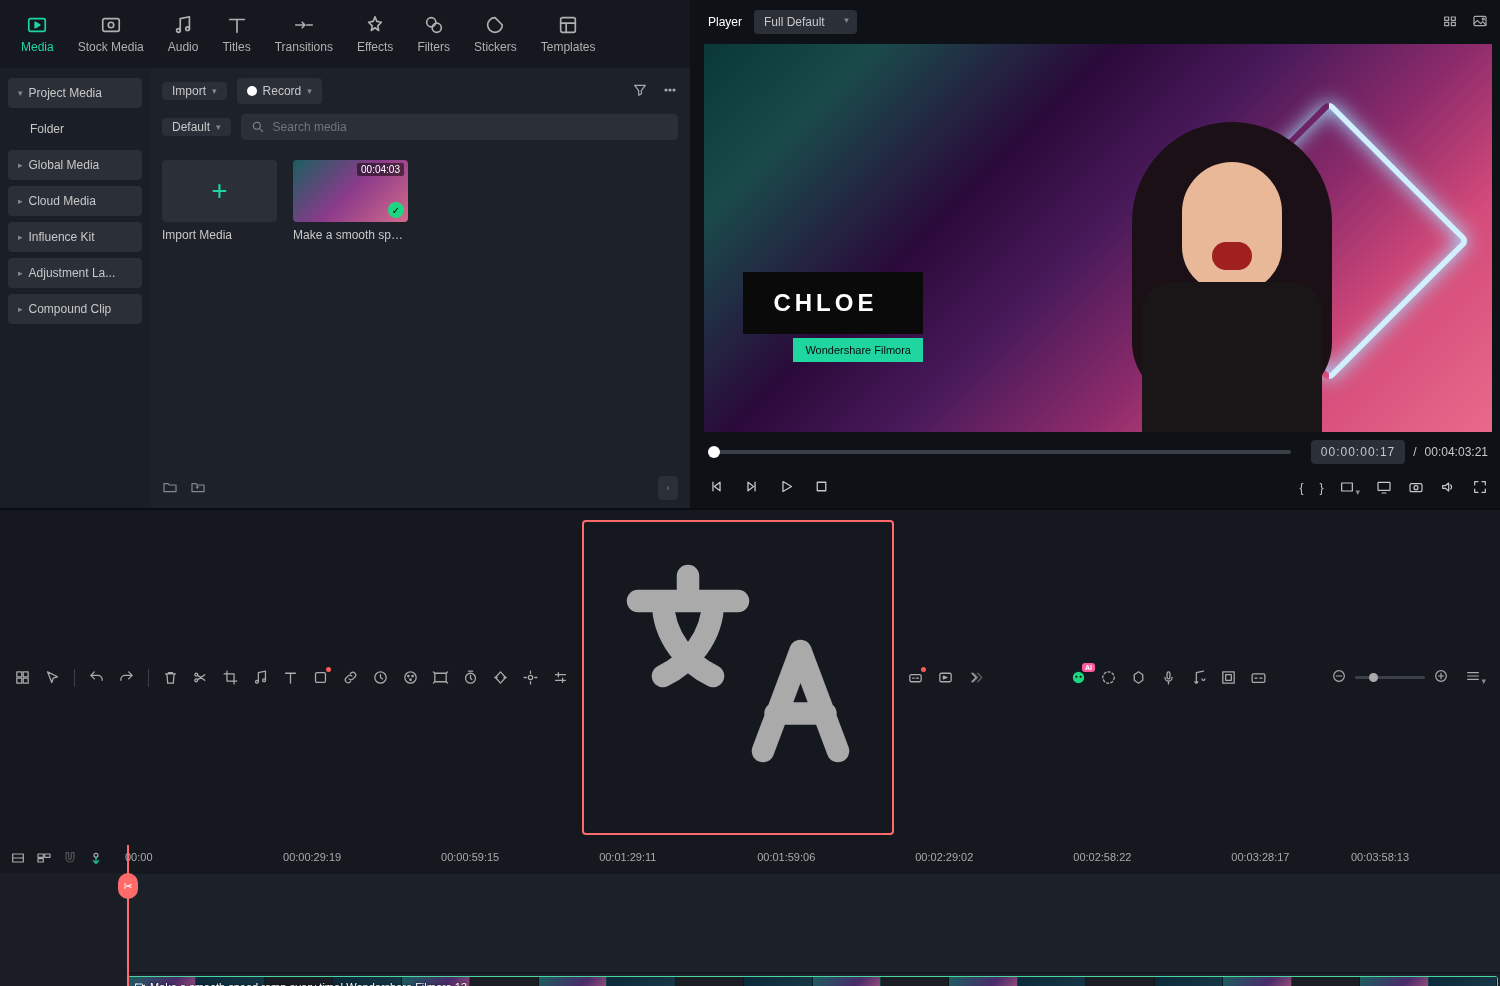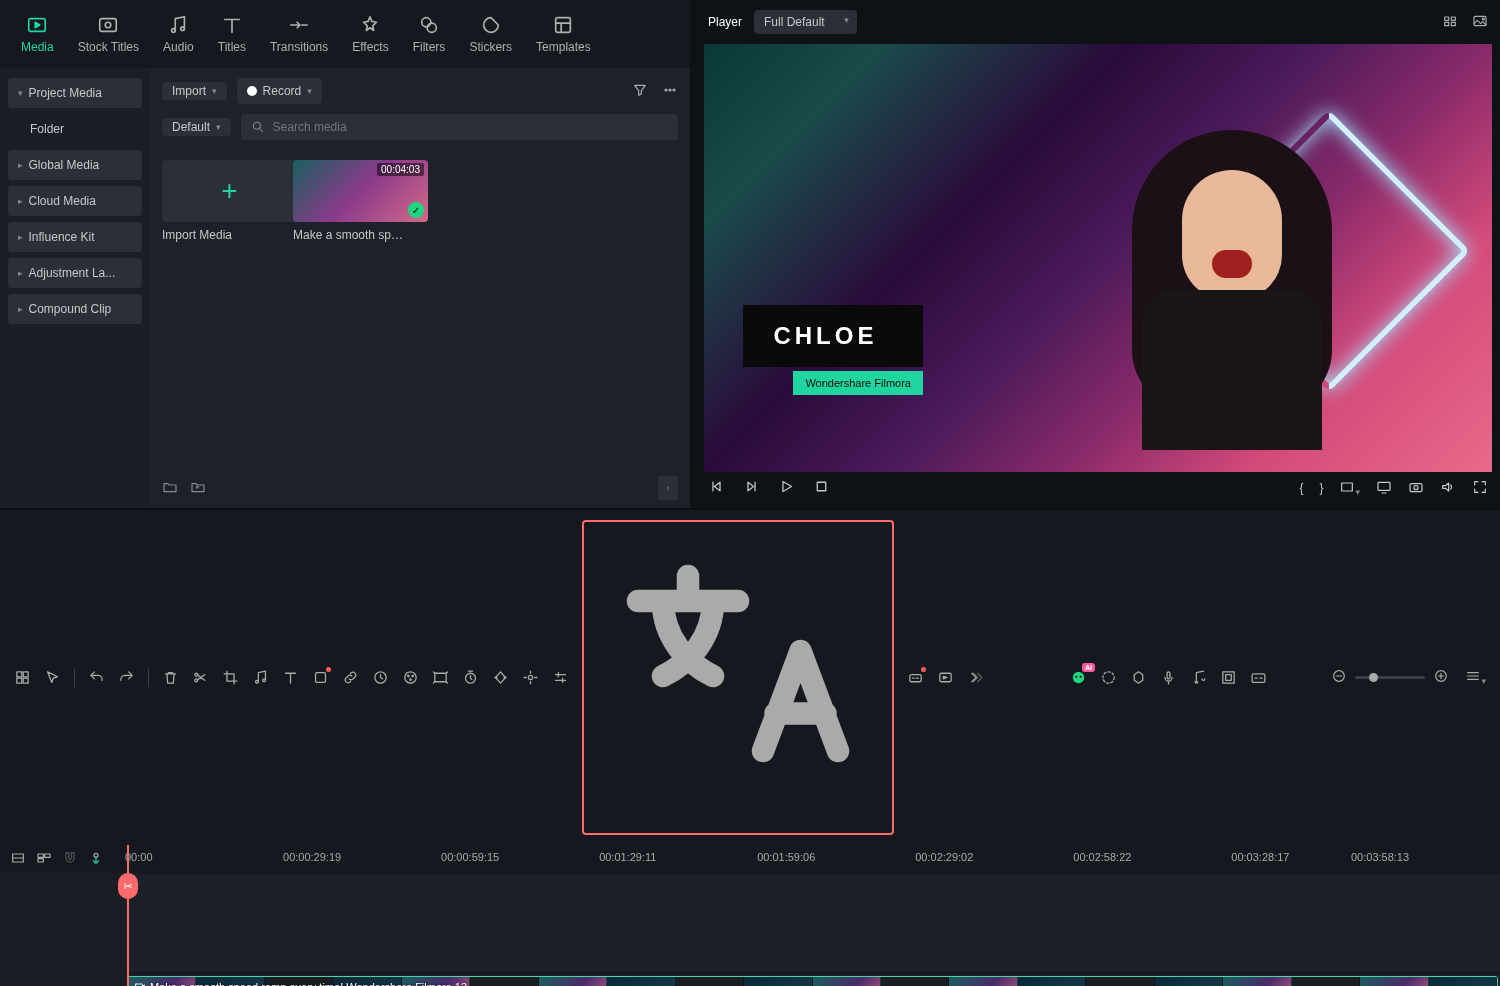--- a/index.html
+++ b/index.html
@@ -18,21 +18,21 @@
 .toolbar-row1 { display: flex; align-items: center; padding: 10px 12px; gap: 10px; }
 .dropdown { background: #2a2f38; border-radius: 4px; padding: 2px 10px; display: flex; align-items: center; gap: 6px; font-size: 12px; }
 .record-btn { background: #2a2f38; border-radius: 4px; padding: 6px 10px; display: flex; align-items: center; gap: 6px; }
 .record-dot { width: 10px; height: 10px; background: #fff; border-radius: 50%; display: inline-block; }
 .right-icons { margin-left: auto; display: flex; gap: 14px; color: #aaa; }
 .toolbar-row2 { display: flex; align-items: center; padding: 0 12px 10px; gap: 10px; }
 .search-box { flex: 1; background: #2a2f38; border-radius: 4px; padding: 6px 10px; display: flex; align-items: center; gap: 8px; color: #888; }
 .search-box input { background: transparent; border: none; outline: none; color: #c8c8c8; font-size: 12px; flex: 1; }
 .media-grid { padding: 10px 12px; display: flex; gap: 16px; }
 .media-item { width: 115px; display: flex; flex-direction: column; gap: 6px; }
-.media-thumb { width: 135px; height: 62px; background: #2a2f38; border-radius: 4px; display: flex; align-items: center; justify-content: center; position: relative; overflow: hidden; }
+.media-thumb { width: 115px; height: 62px; background: #2a2f38; border-radius: 4px; display: flex; align-items: center; justify-content: center; position: relative; overflow: hidden; }
 .plus { font-size: 28px; color: #1fd6a0; font-weight: 300; }
 .media-label { font-size: 12px; color: #c8c8c8; white-space: nowrap; overflow: hidden; text-overflow: ellipsis; }
 .thumb-img { width: 100%; height: 100%; background: linear-gradient(135deg, #1a5f5f, #8b3a8b, #d46a8a); position: relative; }
 .thumb-dur { position: absolute; top: 3px; right: 4px; font-size: 10px; color: #fff; background: rgba(0,0,0,.5); padding: 1px 4px; border-radius: 2px; }
 .thumb-check { position: absolute; bottom: 4px; right: 4px; width: 16px; height: 16px; background: #1fd680; border-radius: 50%; display: flex; align-items: center; justify-content: center; color: #000; font-size: 10px; }
 .bottom-bar { display: flex; align-items: center; padding: 8px 12px; gap: 12px; margin-top: auto; color: #888; }
 .collapse { margin-left: auto; background: #2a2f38; width: 20px; height: 24px; border-radius: 4px; display: flex; align-items: center; justify-content: center; }
 
 .player-panel { flex: 1; background: #0e1116; display: flex; flex-direction: column; margin-left: 6px; }
 .player-header { display: flex; align-items: center; padding: 10px 12px; gap: 12px; }
@@ -106,21 +106,21 @@
             <rect x="3" y="5" width="18" height="14" rx="2"></rect>
             <path d="M10 9l5 3-5 3z" fill="currentColor"></path>
           </svg>
           <span>Media</span>
         </div>
       <div class="tab">
           <svg viewBox="0 0 24 24">
             <rect x="3" y="5" width="18" height="14" rx="2"></rect>
             <circle cx="12" cy="12" r="3"></circle>
           </svg>
-          <span>Stock Titles</span>
+          <span>Stock Media</span>
         </div>
       <div class="tab">
           <svg viewBox="0 0 24 24">
             <path d="M9 18V5l10-2v13"></path>
             <circle cx="7" cy="18" r="2"></circle>
             <circle cx="17" cy="16" r="2"></circle>
           </svg>
           <span>Audio</span>
         </div>
       <div class="tab">
@@ -281,20 +281,30 @@
       <div class="neon"></div>
       <div class="person">
           <div class="hair"></div>
           <div class="face"></div>
           <div class="mouth"></div>
           <div class="body"></div>
         </div>
       <div class="ltbox">
         <div class="lt-name">CHLOE</div>
         <div class="lt-sub">Wondershare Filmora</div>
+      </div>
+    </div>
+    <div class="scrubber">
+      <div class="scrub-track">
+          <div class="scrub-head"></div>
+        </div>
+      <div class="scrub-time">
+        <span class="timebox">00:00:00:17</span>
+        <span>/</span>
+        <span>00:04:03:21</span>
       </div>
     </div>
     <div class="player-controls">
       <span><svg viewBox="0 0 24 24" width="17" height="17">
             <path d="M17 6l-8 6 8 6zM7 6v12"></path>
           </svg></span>
       <span><svg viewBox="0 0 24 24" width="17" height="17">
             <path d="M7 6l8 6-8 6zM17 6v12"></path>
           </svg></span>
       <span><svg viewBox="0 0 24 24" width="17" height="17">

